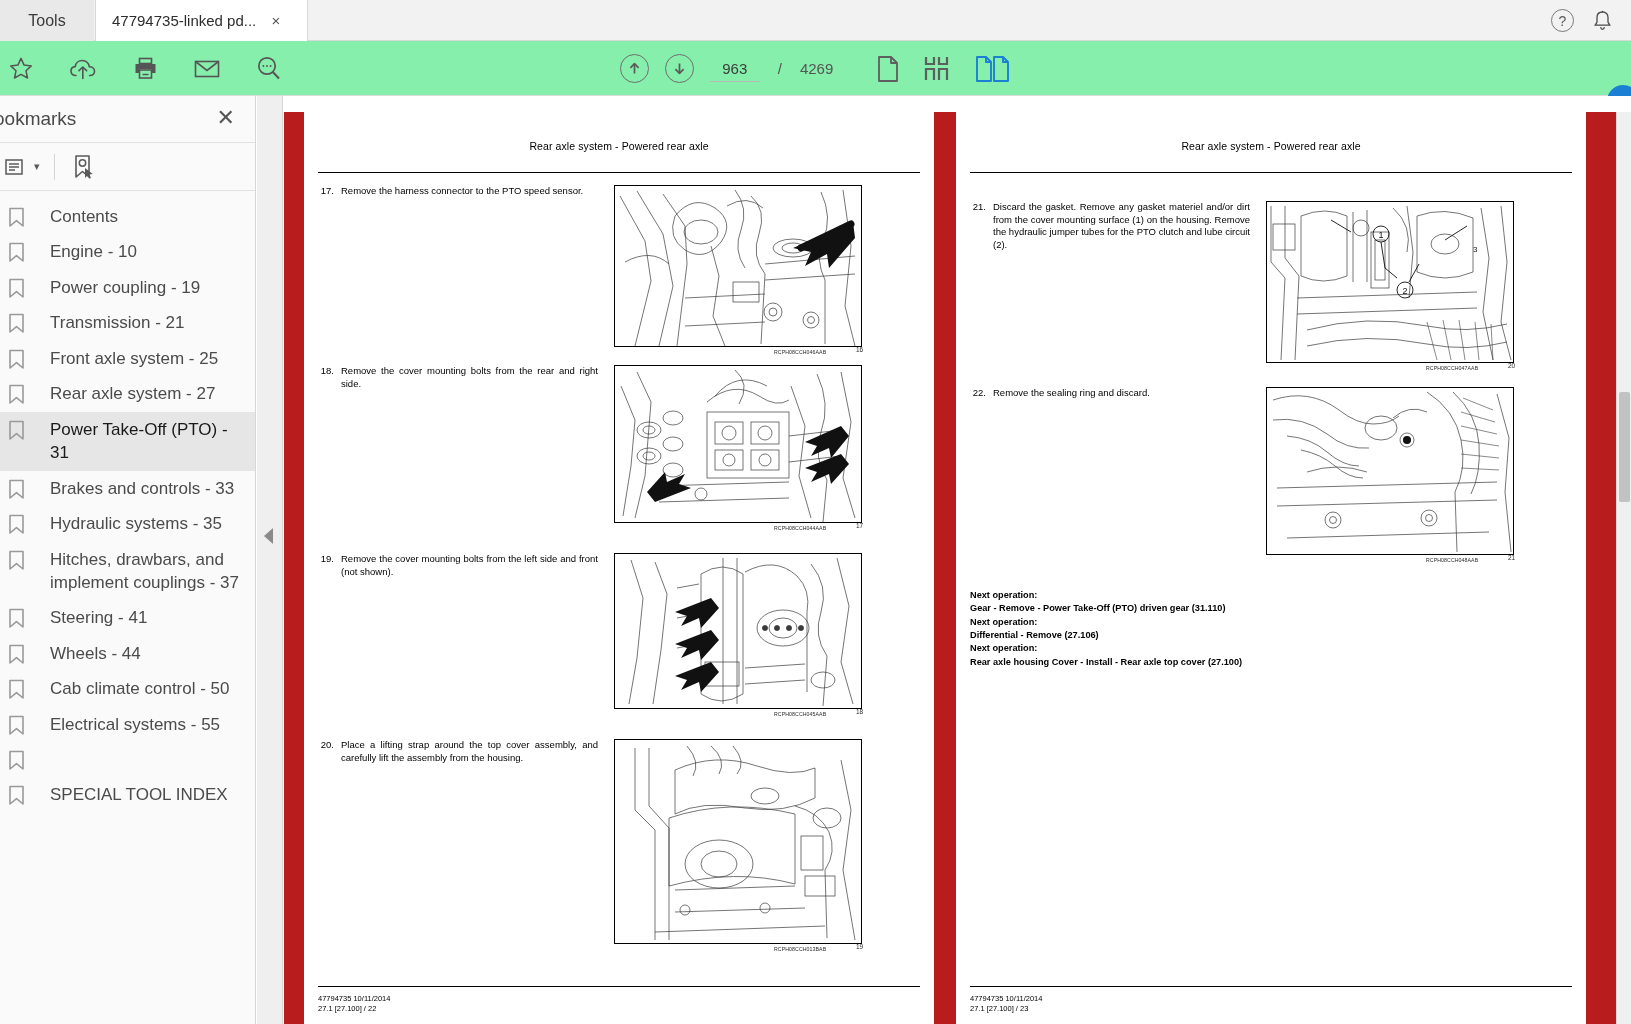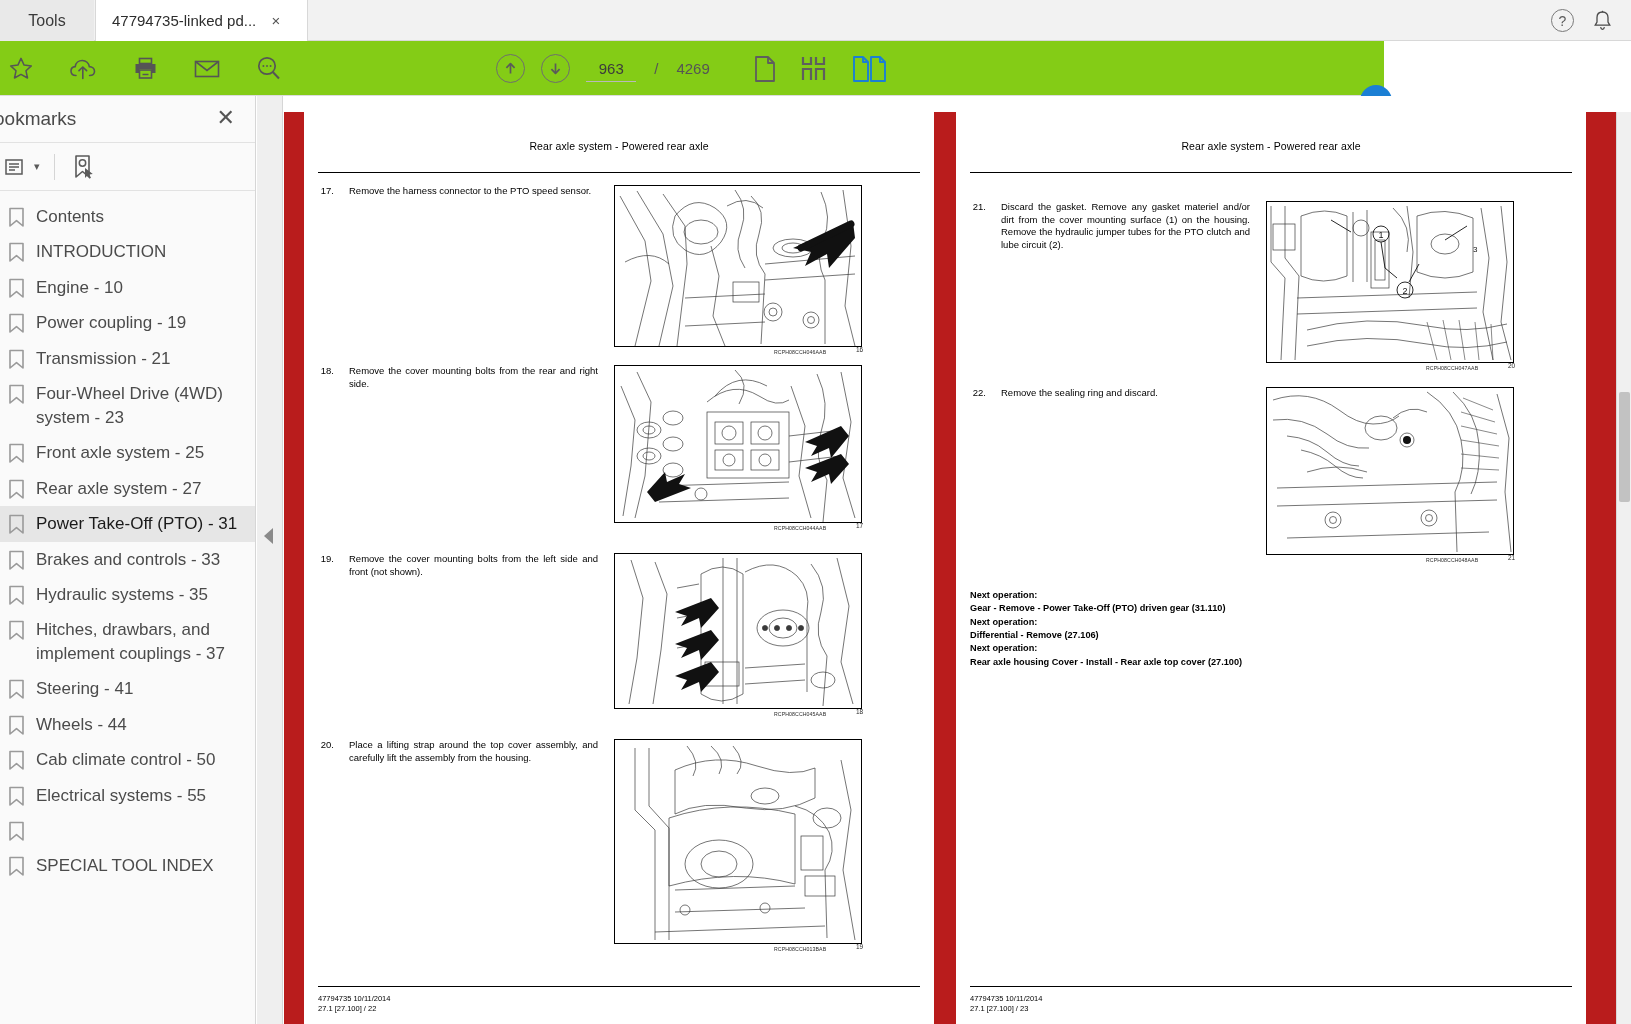--- a/index.html
+++ b/index.html
@@ -38,22 +38,22 @@
   }
   .circle-icon {
     width: 23px; height: 23px; border: 1.6px solid #7a7a7a; border-radius: 50%;
     display: flex; align-items: center; justify-content: center;
     font-size: 14px; color: #5a5a5a; cursor: pointer;
   }
   .bell { cursor: pointer; }
 
   
   .toolbar {
-    position: absolute; top: 41px; left: 0; width: 1384px; height: 55px;
-    background: #84cc16; border-bottom: 1px solid #dcdcdc;
+    position: absolute; top: 41px; left: 0; width: 1631px; height: 55px;
+    background: #86efac; border-bottom: 1px solid #dcdcdc;
   }
   .tb-left {
     position: absolute; left: 0; top: 0; height: 55px;
     display: flex; align-items: center; gap: 20px; padding-left: 0px;
   }
   .tb-left .ticon { width: 42px; height: 40px; display:flex; align-items:center; justify-content:center; cursor:pointer; }
   .tb-center {
     position: absolute; left: 0; right: 0; top: 0; height: 55px;
     display: flex; align-items: center; justify-content: center; gap: 16px;
   }
@@ -96,21 +96,21 @@
     cursor: pointer; line-height: 1;
   }
   .bm-subbar {
     height: 48px; display: flex; align-items: center; gap: 0;
     border-bottom: 1px solid #e2e2e2; background: #fafafa;
   }
   .bm-sub-opt { display:flex; align-items:center; gap:4px; padding-left:2px; cursor:pointer; }
   .bm-divider { width: 1px; height: 26px; background: #d5d5d5; margin: 0 14px; }
   .bm-list { padding-top: 8px; }
   .bm-item {
-    display: flex; align-items: flex-start; gap: 11px;
+    display: flex; align-items: flex-start; gap: 25px;
     padding: 6px 10px 6px 8px; cursor: pointer;
   }
   .bm-item.selected { background: #e6e6e6; }
   .bm-item.selected .bm-label { color: #1a1a1a; }
   .bm-ico { flex: 0 0 auto; margin-top: 2px; }
   .bm-label {
     font-size: 17px; color: #4b4b4b; line-height: 1.38; font-weight: 400;
   }
 
   
@@ -137,21 +137,21 @@
   .page-right { left: 672px; width: 630px; }
   .pg-header {
     text-align: center; font-size: 10.5px; color: #000; padding-top: 28px;
     letter-spacing: 0.1px;
   }
   .pg-rule { height: 1px; background: #000; margin: 20px 14px 0 14px; }
   .pg-body { position: relative; padding: 0 14px; }
 
   
   .step-row { position: relative; margin-top: 10px; min-height: 0; }
-  .step-text { width: 280px; display: flex; gap: 15px; font-size: 9.5px; line-height: 1.32; }
+  .step-text { width: 280px; display: flex; gap: 7px; font-size: 9.5px; line-height: 1.32; }
   .step-num { flex: 0 0 auto; width: 16px; text-align: right; }
   .step-body { flex: 1; text-align: justify; }
   .fig {
     position: absolute; border: 1px solid #000; background: #fff; overflow: hidden;
   }
   .fig-cap {
     position: absolute; font-size: 5.2px; color: #2a2a2a; letter-spacing: .1px;
   }
   .fig-no { position: absolute; font-size: 6.5px; color: #2a2a2a; }
 
@@ -319,53 +319,37 @@
               </svg>
             </span>
             <span class="bm-label">Contents</span>
           </div>
           <div class="bm-item">
             <span class="bm-ico">
               <svg width="17" height="21" viewBox="0 0 17 21">
                 <path d="M2 1.5 L15 1.5 L15 19 L8.5 13.6 L2 19 Z" fill="none" stroke="#9a9a9a" stroke-width="1.6" stroke-linejoin="round"></path>
               </svg>
             </span>
-            <span class="bm-label">INTRODUCTION</span>
-          </div>
-          <div class="bm-item">
-            <span class="bm-ico">
-              <svg width="17" height="21" viewBox="0 0 17 21">
-                <path d="M2 1.5 L15 1.5 L15 19 L8.5 13.6 L2 19 Z" fill="none" stroke="#9a9a9a" stroke-width="1.6" stroke-linejoin="round"></path>
-              </svg>
-            </span>
             <span class="bm-label">Engine - 10</span>
           </div>
           <div class="bm-item">
             <span class="bm-ico">
               <svg width="17" height="21" viewBox="0 0 17 21">
                 <path d="M2 1.5 L15 1.5 L15 19 L8.5 13.6 L2 19 Z" fill="none" stroke="#9a9a9a" stroke-width="1.6" stroke-linejoin="round"></path>
               </svg>
             </span>
             <span class="bm-label">Power coupling - 19</span>
           </div>
           <div class="bm-item">
             <span class="bm-ico">
               <svg width="17" height="21" viewBox="0 0 17 21">
                 <path d="M2 1.5 L15 1.5 L15 19 L8.5 13.6 L2 19 Z" fill="none" stroke="#9a9a9a" stroke-width="1.6" stroke-linejoin="round"></path>
               </svg>
             </span>
             <span class="bm-label">Transmission - 21</span>
-          </div>
-          <div class="bm-item">
-            <span class="bm-ico">
-              <svg width="17" height="21" viewBox="0 0 17 21">
-                <path d="M2 1.5 L15 1.5 L15 19 L8.5 13.6 L2 19 Z" fill="none" stroke="#9a9a9a" stroke-width="1.6" stroke-linejoin="round"></path>
-              </svg>
-            </span>
-            <span class="bm-label">Four-Wheel Drive (4WD) system - 23</span>
           </div>
           <div class="bm-item">
             <span class="bm-ico">
               <svg width="17" height="21" viewBox="0 0 17 21">
                 <path d="M2 1.5 L15 1.5 L15 19 L8.5 13.6 L2 19 Z" fill="none" stroke="#9a9a9a" stroke-width="1.6" stroke-linejoin="round"></path>
               </svg>
             </span>
             <span class="bm-label">Front axle system - 25</span>
           </div>
           <div class="bm-item">

